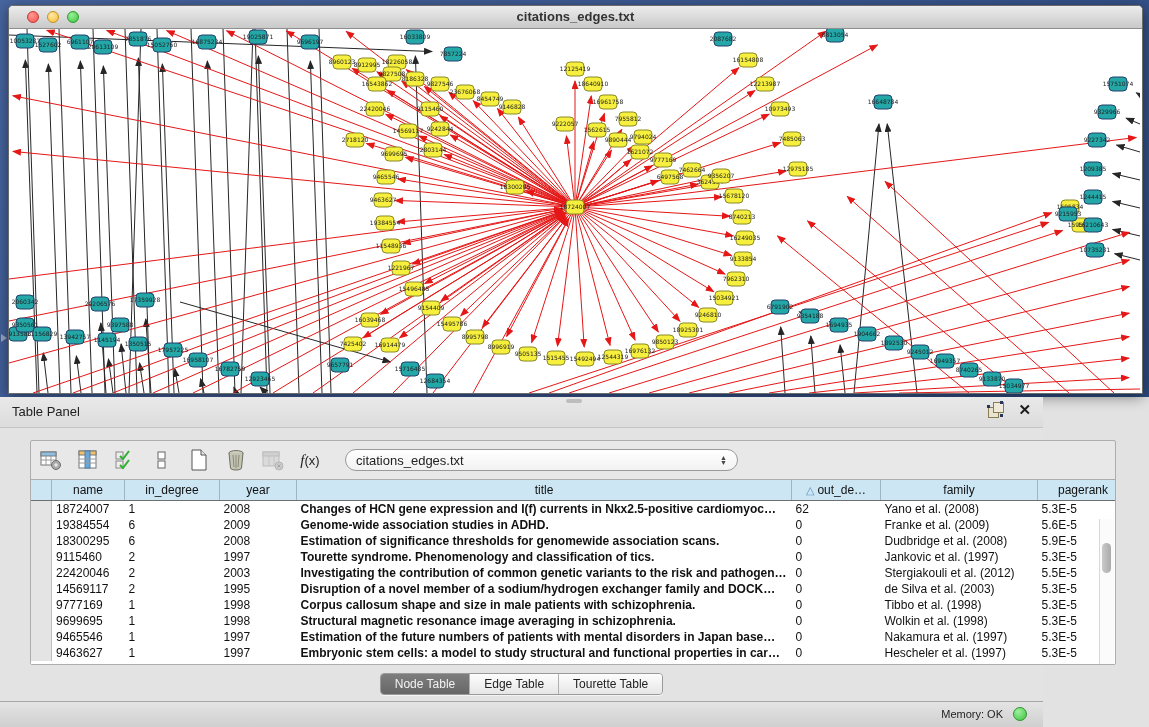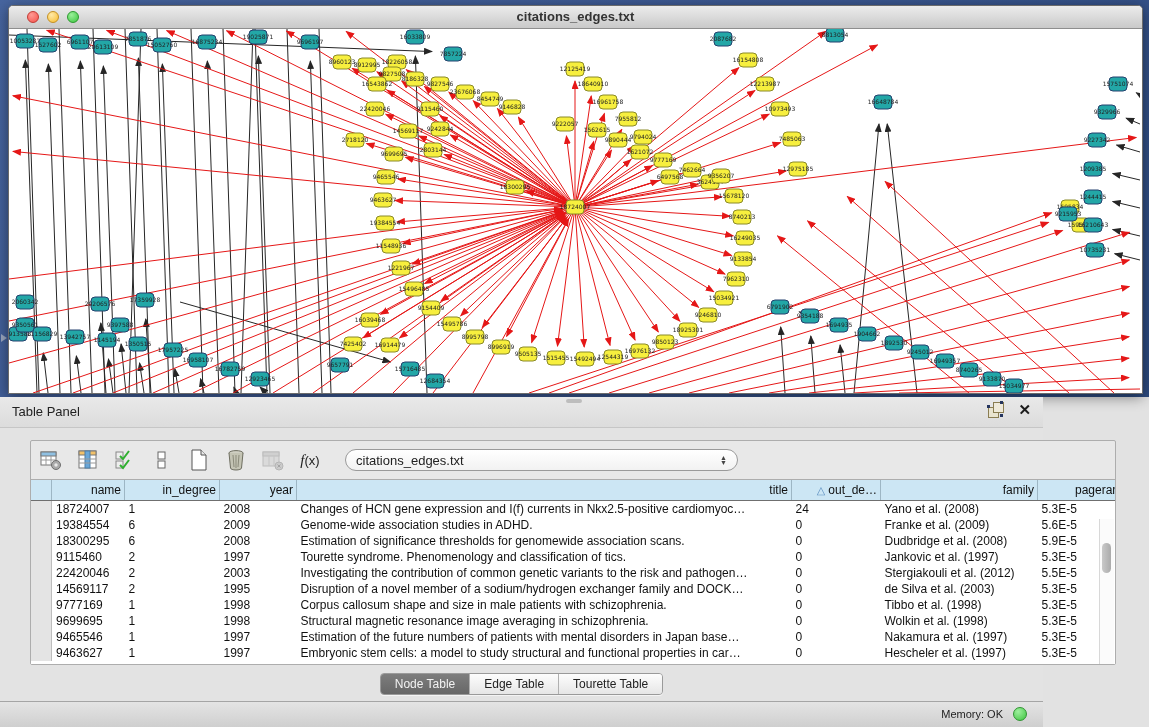--- a/index.html
+++ b/index.html
@@ -44,26 +44,26 @@
   .fx i{font-family:"Liberation Serif",serif;font-size:15px;}
   .combo{margin-left:10px;width:393px;height:22px;border:1px solid #9a9a9a;border-radius:11px;
     background:linear-gradient(#ffffff,#f2f2f2);display:flex;align-items:center;
     padding:0 10px;box-sizing:border-box;font-size:13px;color:#222;}
   .combo .stepper{margin-left:auto;display:flex;flex-direction:column;line-height:5px;
     font-size:7px;color:#444;}
   .tbl-wrap{position:absolute;left:0;top:38px;width:100%;height:185px;background:#fff;
     border-top:1px solid #adadad;box-sizing:border-box;overflow:hidden;}
   table.node-tbl{border-collapse:collapse;table-layout:fixed;width:1068px;font-size:12px;color:#111;}
   table.node-tbl th{background:#cce6f4;border-right:1px solid #9db6c4;border-bottom:1px solid #6f6f6f;
-    font-weight:normal;height:20px;text-align:right;overflow:hidden;white-space:nowrap;padding:0 3px;}
+    font-weight:normal;height:20px;text-align:center;overflow:hidden;white-space:nowrap;padding:0 3px;}
   table.node-tbl td{height:16px;line-height:16px;white-space:nowrap;overflow:hidden;
     text-overflow:clip;padding:0 4px;}
   td.c0,th.c0{width:14px;background:#e4e4e4;border-right:1px solid #bdbdbd;}
   th.c1,td.c1{width:66px;} th.c2,td.c2{width:88px;} th.c3,td.c3{width:70px;}
-  th.c4,td.c4{width:488px;} th.c5,td.c5{width:82px;} th.c6,td.c6{width:150px;} th.c7,td.c7{width:84px;}
+  th.c4,td.c4{width:488px;font-weight:bold;} th.c5,td.c5{width:82px;} th.c6,td.c6{width:150px;} th.c7,td.c7{width:84px;}
   td.c1,td.c2,td.c3,td.c4,td.c5{text-align:left;} td.c6,td.c7{}
   .sort{color:#5d8fc0;margin-right:3px;font-size:11px;}
   .vscroll{position:absolute;right:1px;top:39px;width:14px;height:183px;background:#fbfbfb;
     border-left:1px solid #d8d8d8;}
   .vthumb{position:absolute;left:2px;top:24px;width:9px;height:30px;border-radius:5px;
     background:linear-gradient(90deg,#c9c9c9,#ababab);}
   
   .tabbar{position:absolute;left:0;top:276px;width:100%;display:flex;justify-content:center;}
   .seg{display:flex;border:1px solid #9a9a9a;border-radius:4px;overflow:hidden;height:20px;
     box-shadow:0 1px 0 rgba(255,255,255,.6);}
@@ -835,21 +835,21 @@
               <th class="c7">pagerank</th>
             </tr>
           </thead>
         <tbody id="tbl-body">
             <tr>
               <td class="c0"></td>
               <td class="c1">18724007</td>
               <td class="c2">1</td>
               <td class="c3">2008</td>
               <td class="c4">Changes of HCN gene expression and I(f) currents in Nkx2.5-positive cardiomyoc…</td>
-              <td class="c5">24</td>
+              <td class="c5">62</td>
               <td class="c6">Yano et al. (2008)</td>
               <td class="c7">5.3E-5</td>
             </tr>
             <tr>
               <td class="c0"></td>
               <td class="c1">19384554</td>
               <td class="c2">6</td>
               <td class="c3">2009</td>
               <td class="c4">Genome-wide association studies in ADHD.</td>
               <td class="c5">0</td>

